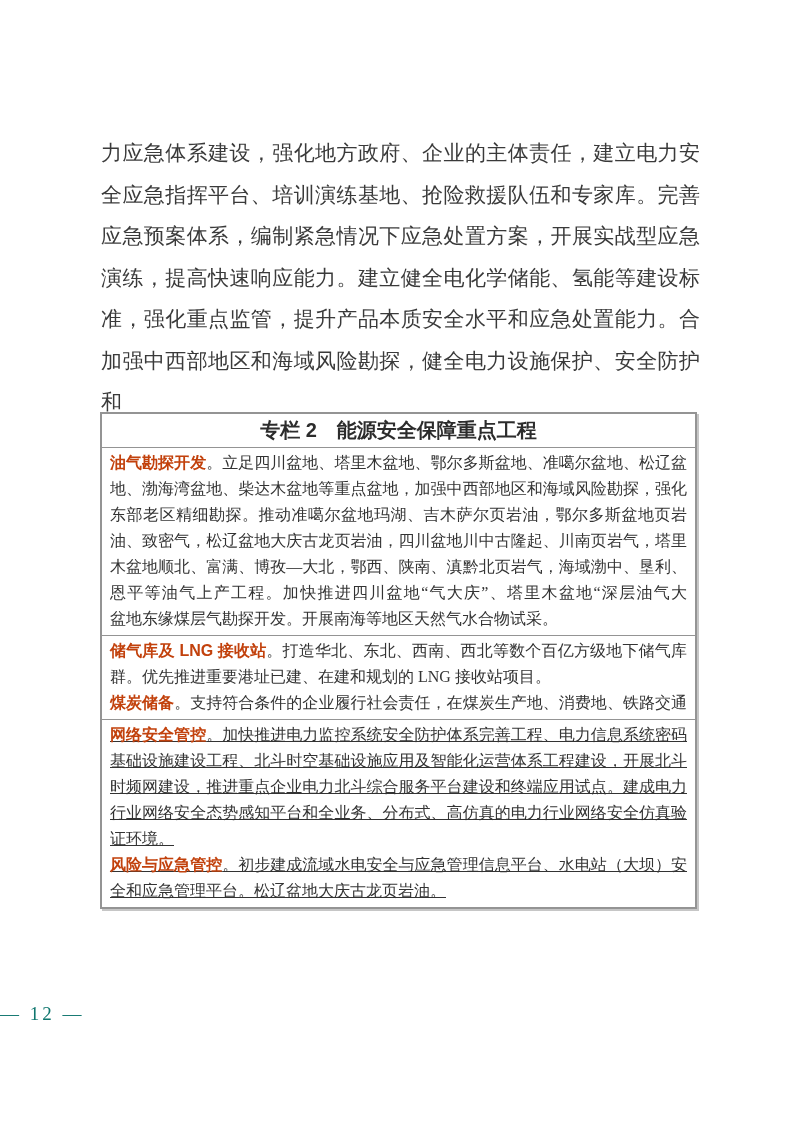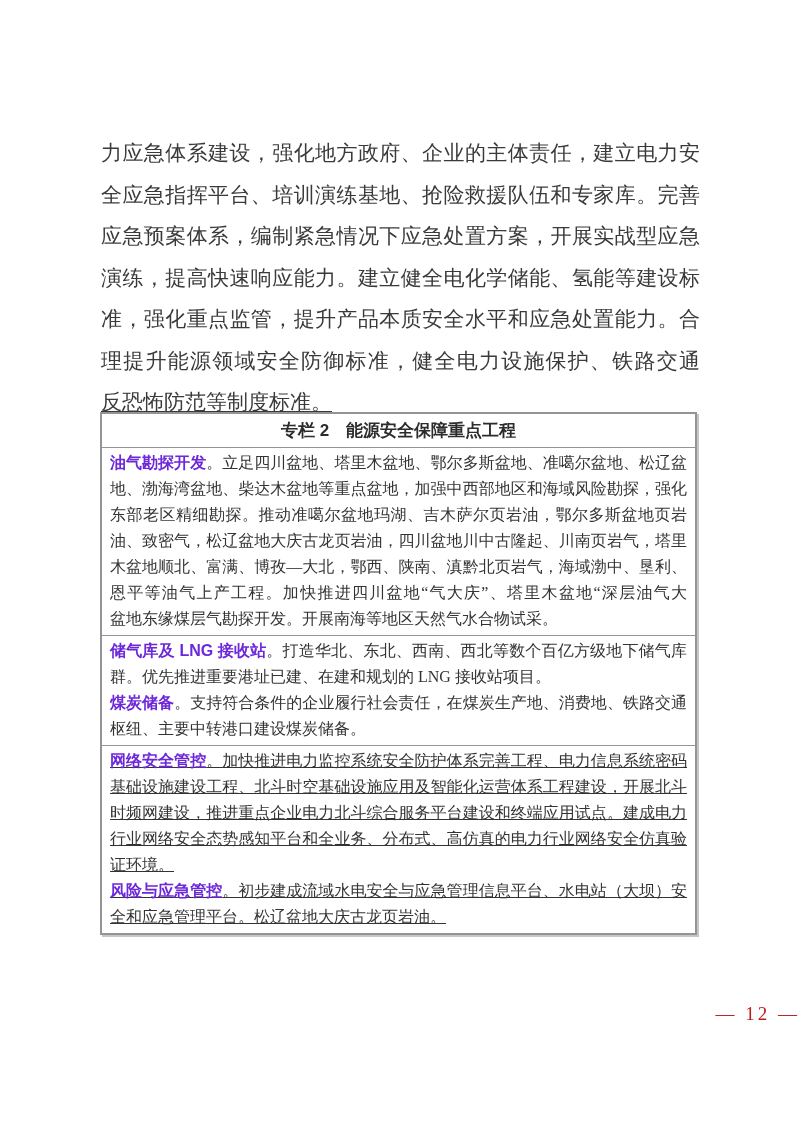--- a/index.html
+++ b/index.html
@@ -38,81 +38,80 @@
     font-size: 16px;
     line-height: 26px;
     color: #333333;
   }
   .panel-title {
     height: 33px;
     line-height: 33px;
     text-align: center;
     font-family: "Liberation Sans", sans-serif;
     font-weight: bold;
-    font-size: 17px;
+    font-size: 20px;
     color: #2c2c2c;
     border-bottom: 1.5px solid #949494;
   }
   .cell {
     padding: 2px 8px 3px 8px;
     border-bottom: 1.5px solid #949494;
   }
   .cell.last-cell { border-bottom: none; text-decoration: underline; }
   .pline.j { text-align: justify; text-align-last: justify; }
   .pline.last { text-align: right; text-align-last: left; }
   .lbl {
     font-family: "Liberation Sans", sans-serif;
     font-weight: bold;
-    color: #6d28d9;
+    color: #c2410c;
   }
   
   .page-number {
     position: absolute;
     left: 0;
     top: 1003px;
     width: 100%;
-    text-align: right;
+    text-align: left;
     font-size: 19px;
     letter-spacing: 3px;
-    color: #b91c1c;
+    color: #0f766e;
   }
 </style>
 </head>
 <body>
 
 <div class="page">
 
   <div class="body-text">
     <div class="bline j">力应急体系建设，强化地方政府、企业的主体责任，建立电力安</div>
     <div class="bline j">全应急指挥平台、培训演练基地、抢险救援队伍和专家库。完善</div>
     <div class="bline j">应急预案体系，编制紧急情况下应急处置方案，开展实战型应急</div>
     <div class="bline j">演练，提高快速响应能力。建立健全电化学储能、氢能等建设标</div>
     <div class="bline j">准，强化重点监管，提升产品本质安全水平和应急处置能力。合</div>
-    <div class="bline j">理提升能源领域安全防御标准，健全电力设施保护、铁路交通</div>
+    <div class="bline j">加强中西部地区和海域风险勘探，健全电力设施保护、安全防护和</div>
     <div class="bline last">反恐怖防范等制度标准。</div>
   </div>
 
   <div class="panel">
     <div class="panel-title">专栏 2　能源安全保障重点工程</div>
 
     <div class="cell">
       <div class="pline j"><b class="lbl">油气勘探开发</b><span>。立足四川盆地、塔里木盆地、鄂尔多斯盆地、准噶尔盆地、松辽盆</span></div>
       <div class="pline j">地、渤海湾盆地、柴达木盆地等重点盆地，加强中西部地区和海域风险勘探，强化</div>
       <div class="pline j">东部老区精细勘探。推动准噶尔盆地玛湖、吉木萨尔页岩油，鄂尔多斯盆地页岩</div>
       <div class="pline j">油、致密气，松辽盆地大庆古龙页岩油，四川盆地川中古隆起、川南页岩气，塔里</div>
       <div class="pline j">木盆地顺北、富满、博孜—大北，鄂西、陕南、滇黔北页岩气，海域渤中、垦利、</div>
       <div class="pline j">恩平等油气上产工程。加快推进四川盆地“气大庆”、塔里木盆地“深层油气大</div>
       <div class="pline last">盆地东缘煤层气勘探开发。开展南海等地区天然气水合物试采。</div>
     </div>
 
     <div class="cell">
       <div class="pline j"><b class="lbl">储气库及 LNG 接收站</b><span>。打造华北、东北、西南、西北等数个百亿方级地下储气库</span></div>
       <div class="pline last">群。优先推进重要港址已建、在建和规划的 LNG 接收站项目。</div>
       <div class="pline j"><b class="lbl">煤炭储备</b><span>。支持符合条件的企业履行社会责任，在煤炭生产地、消费地、铁路交通</span></div>
-      <div class="pline last">枢纽、主要中转港口建设煤炭储备。</div>
     </div>
 
     <div class="cell last-cell">
       <div class="pline j"><b class="lbl">网络安全管控</b><span>。加快推进电力监控系统安全防护体系完善工程、电力信息系统密码</span></div>
       <div class="pline j">基础设施建设工程、北斗时空基础设施应用及智能化运营体系工程建设，开展北斗</div>
       <div class="pline j">时频网建设，推进重点企业电力北斗综合服务平台建设和终端应用试点。建成电力</div>
       <div class="pline j">行业网络安全态势感知平台和全业务、分布式、高仿真的电力行业网络安全仿真验</div>
       <div class="pline last">证环境。</div>
       <div class="pline j"><b class="lbl">风险与应急管控</b><span>。初步建成流域水电安全与应急管理信息平台、水电站（大坝）安</span></div>
       <div class="pline last">全和应急管理平台。松辽盆地大庆古龙页岩油。</div>

